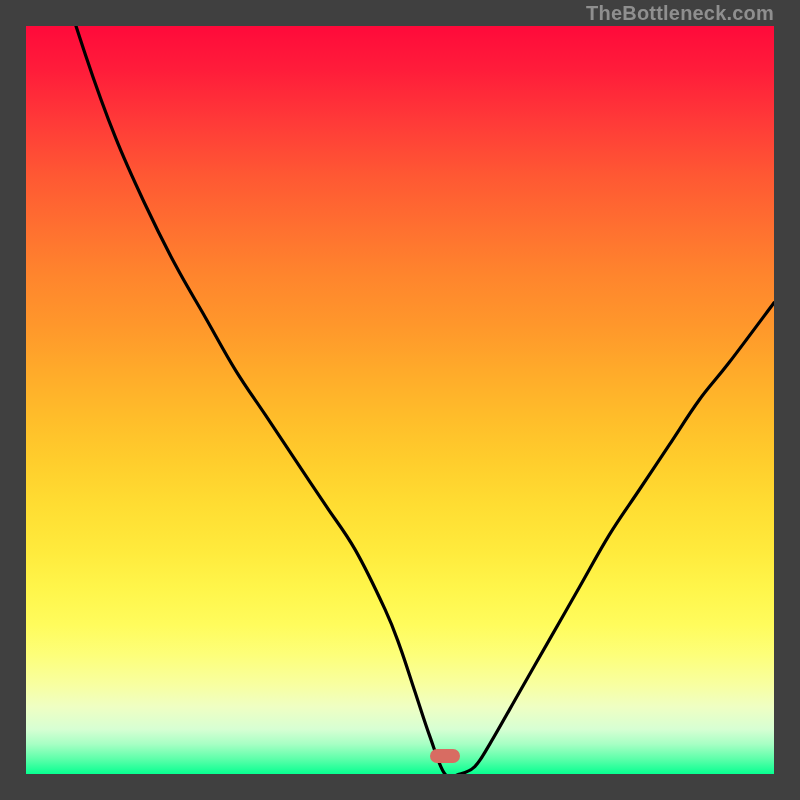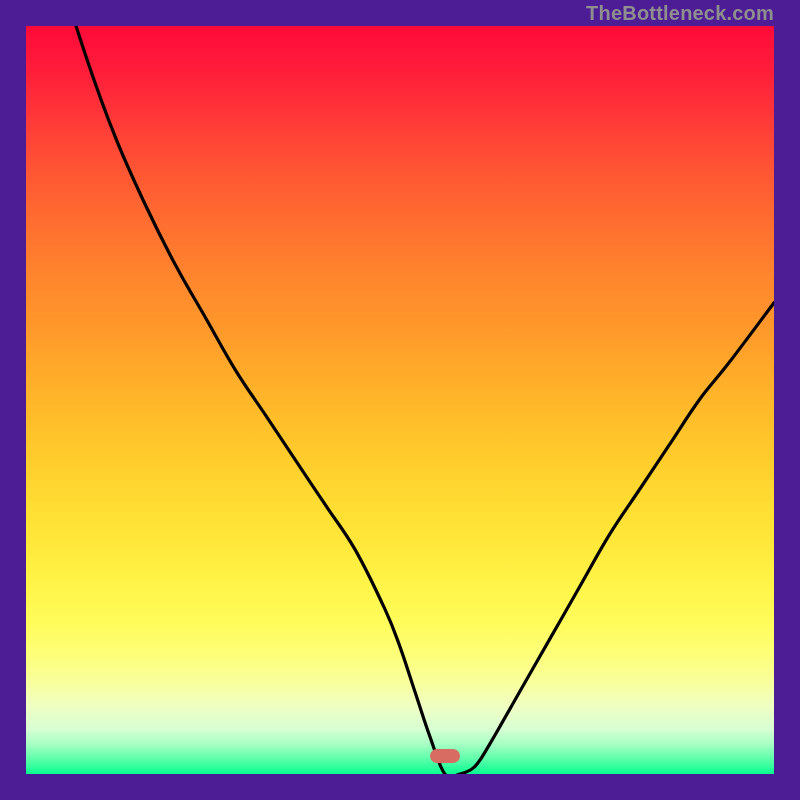--- a/index.html
+++ b/index.html
@@ -7,21 +7,21 @@
     padding: 0;
     width: 800px;
     height: 800px;
     background: #000;
     overflow: hidden;
   }
   .chart-wrap {
     position: relative;
     width: 800px;
     height: 800px;
-    background: #4c1d95;
+    background: #404040;
   }
   .plot-area {
     position: absolute;
     left: 26px;
     top: 26px;
     width: 748px;
     height: 748px;
     overflow: hidden;
   }
   .gradient-bg {

